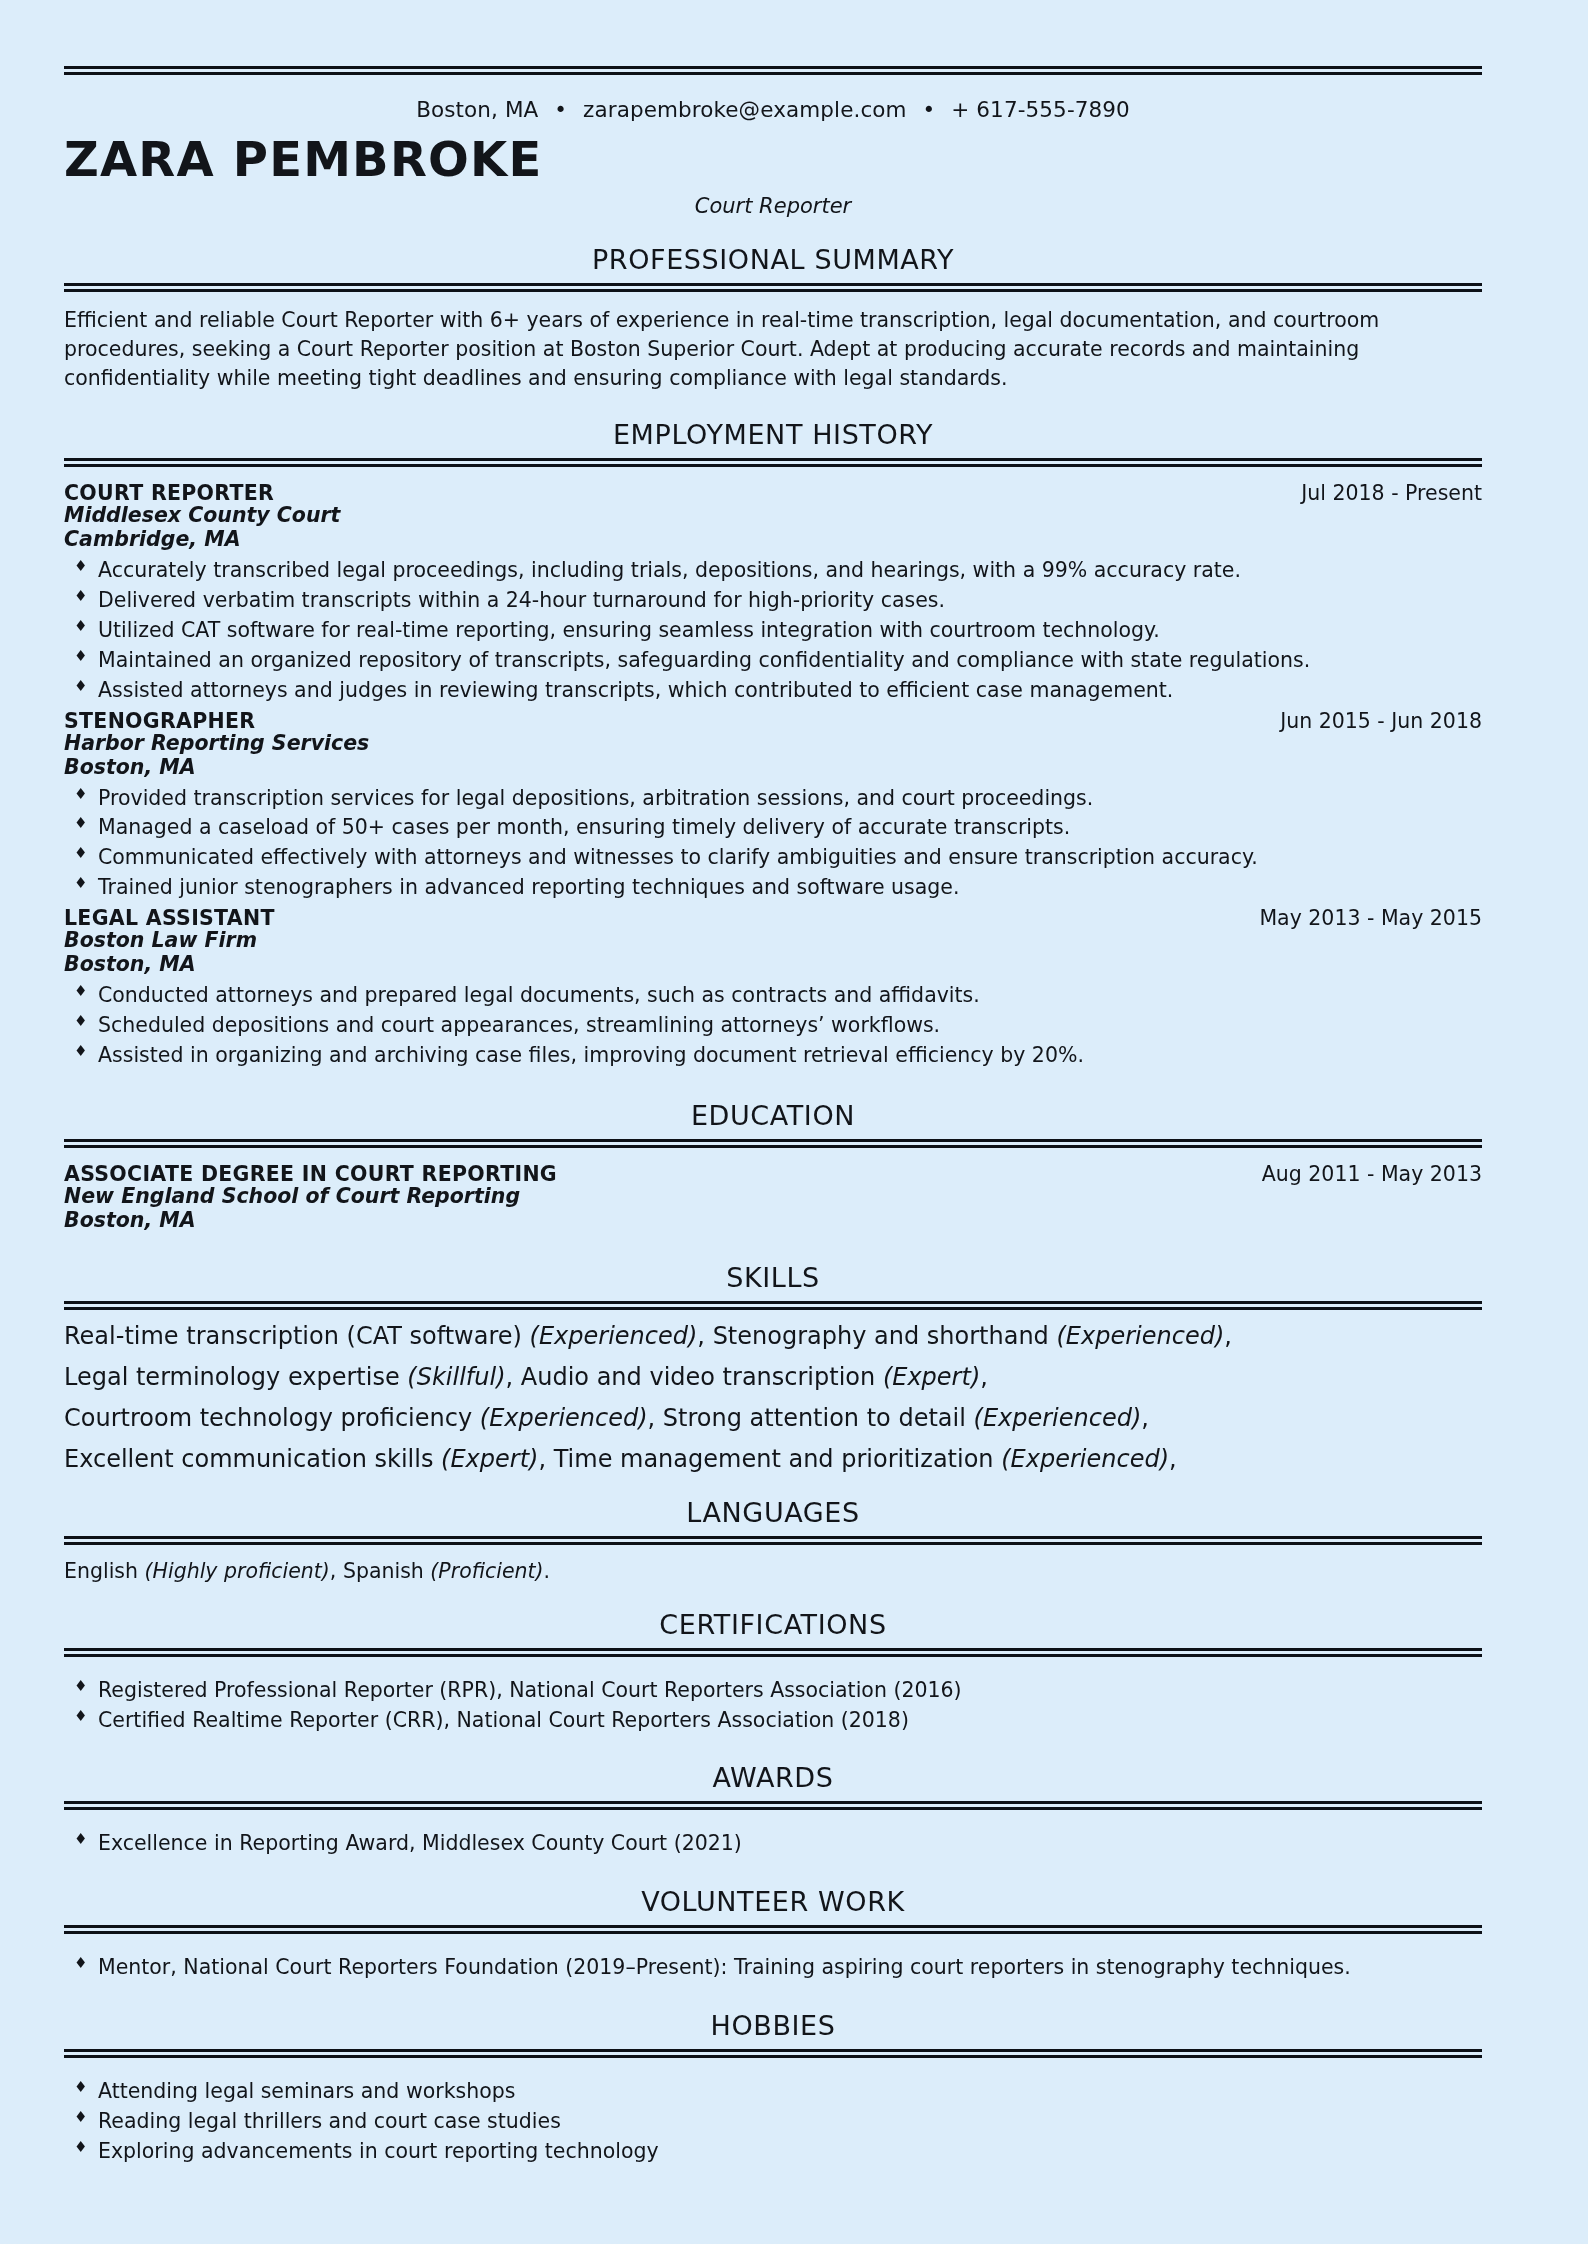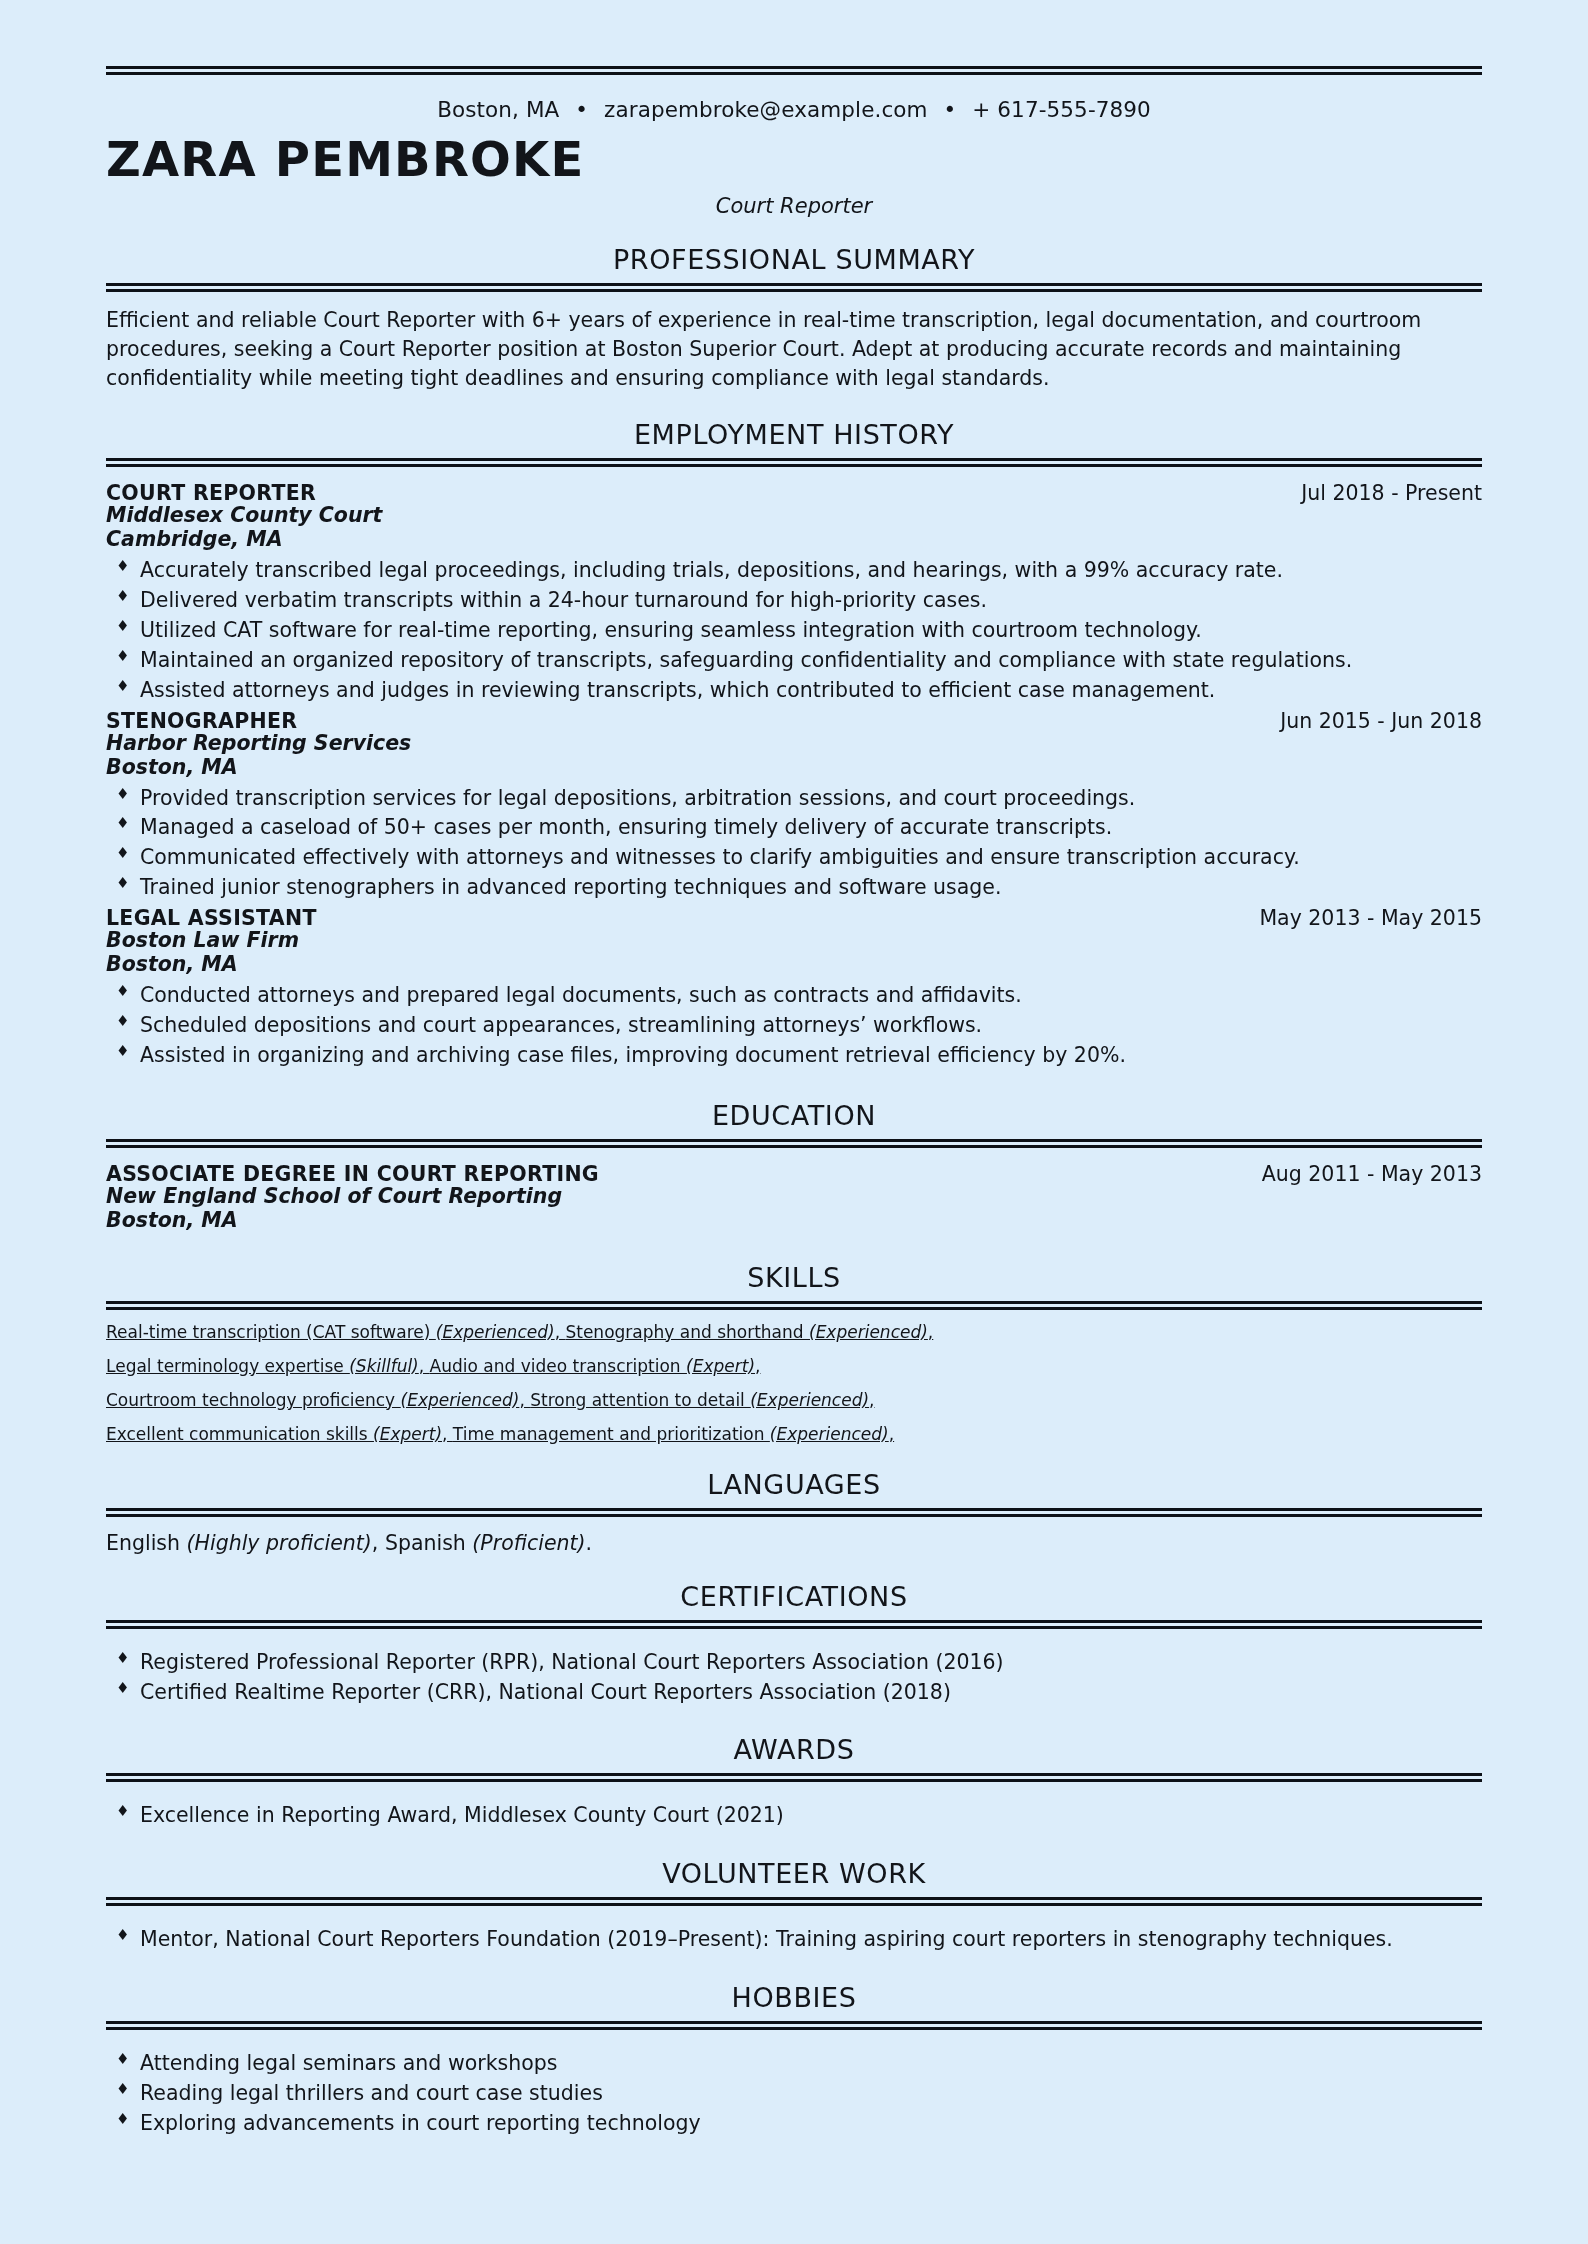--- a/index.html
+++ b/index.html
@@ -11,21 +11,21 @@
     height: 2244px;
     background: #dcedfa;
     font-family: "DejaVu Sans", sans-serif;
     color: #12151a;
     -webkit-font-smoothing: antialiased;
   }
   .page {
     width: 1588px;
     height: 2244px;
     box-sizing: border-box;
-    padding: 66px 106px 0 106px;
+    padding: 66px 106px 0 64px;
     position: relative;
   }
 
   
   .rule-double {
     border-top: 3px solid #0d1117;
     border-bottom: 3px solid #0d1117;
     height: 3px;
     width: 100%;
   }
@@ -129,24 +129,23 @@
     position: absolute;
     left: 10px;
     top: -1px;
     font-size: 15px;
     color: #12151a;
   }
   .entry-bullets { margin-bottom: 14px; }
 
   
   .skill-line {
-    font-size: 17px;
+    font-size: 24px;
     line-height: 1.0;
     margin: 0 0 17px 0;
-    text-decoration: underline;
   }
   .skill-line:last-child { margin-bottom: 0; }
   .lvl { font-style: italic; }
 
   .plain-line {
     font-size: 20.5px;
     margin: 0;
   }
 </style>
 </head>

